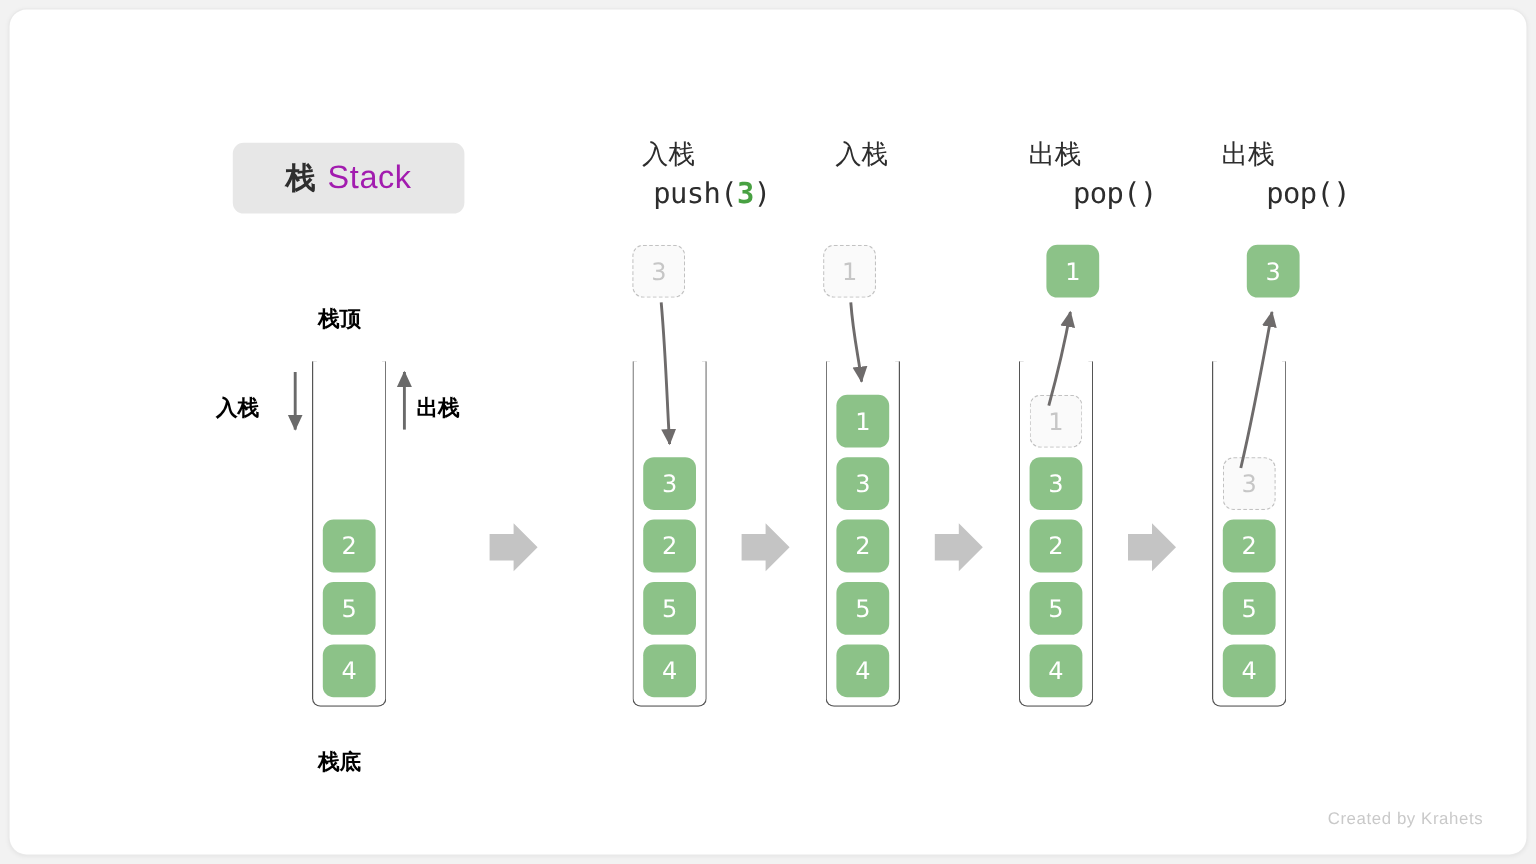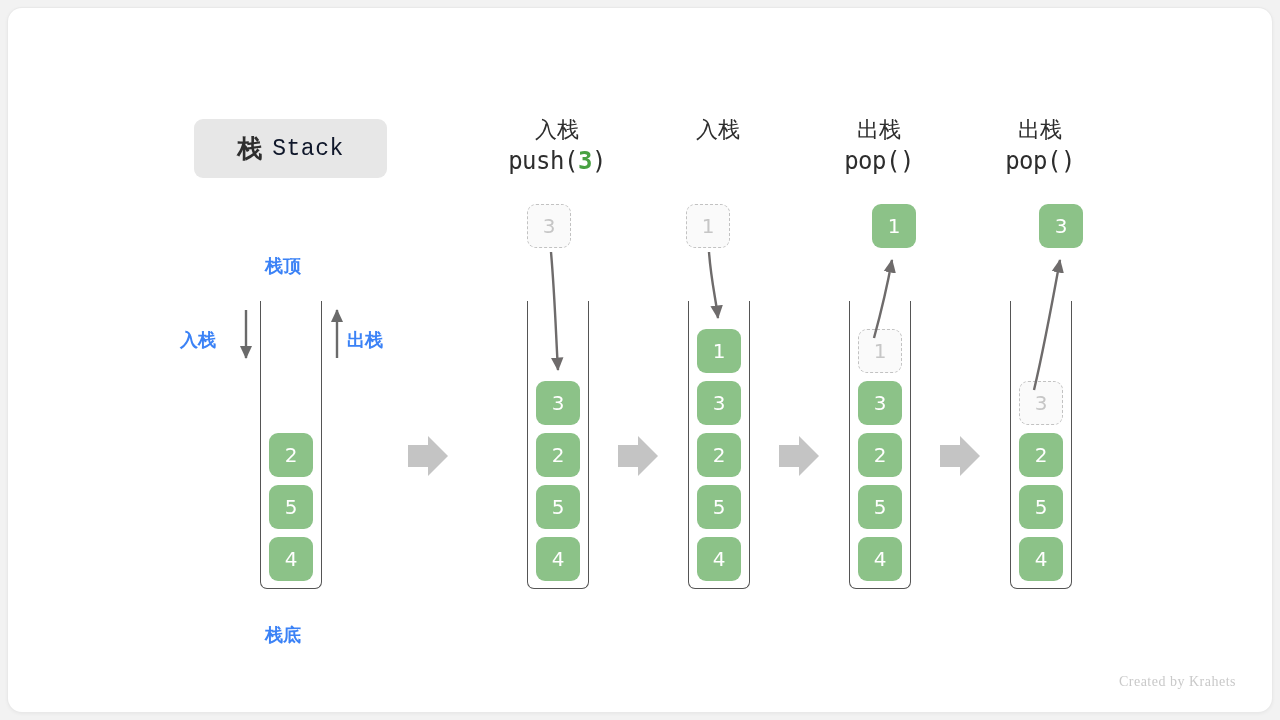--- a/index.html
+++ b/index.html
@@ -54,34 +54,34 @@
     justify-content: center;
   }
   .title-chip .t-cn {
     font-family: "DejaVu Sans", sans-serif;
     font-weight: bold;
     font-size: 25px;
     color: #2e2e2e;
     letter-spacing: 1px;
   }
   .title-chip .t-en {
-    font-family: Liberation Mono, monospace;
-    font-size: 23px;
-    color: #0f172a;
+    font-family: Liberation Sans, sans-serif;
+    font-size: 27px;
+    color: #a21caf;
     margin-left: 9px;
     letter-spacing: 0.5px;
   }
 
   
   .cn-label {
     position: absolute;
     font-family: "DejaVu Sans", sans-serif;
     font-weight: bold;
     font-size: 18px;
-    color: #3b82f6;
+    color: #000000;
     white-space: nowrap;
   }
 
   
   .col-head {
     position: absolute;
     width: 170px;
     text-align: center;
     white-space: nowrap;
   }
@@ -92,20 +92,21 @@
     color: #2d2d2d;
     line-height: 28px;
   }
   .col-head .ch-op {
     display: block;
     font-family: "DejaVu Sans Mono", monospace;
     font-size: 24px;
     color: #2d2d2d;
     line-height: 34px;
     letter-spacing: -0.5px;
+    text-align: right;
   }
   .col-head .ch-op .arg {
     color: #48a142;
     font-weight: bold;
   }
 
   
   .stack-box {
     position: absolute;
     width: 62px;
@@ -141,21 +142,21 @@
     background: #fafafa;
     color: #c6c6c6;
     border: 1.6px dashed #c2c2c2;
   }
 
   
   .credit {
     position: absolute;
     right: 36px;
     bottom: 22px;
-    font-family: Liberation Serif, serif;
+    font-family: Liberation Sans, sans-serif;
     font-size: 14px;
     color: #c9c9c9;
     letter-spacing: 0.5px;
     white-space: nowrap;
   }
 </style>
 </head>
 <body>
 
 <div id="canvas">

